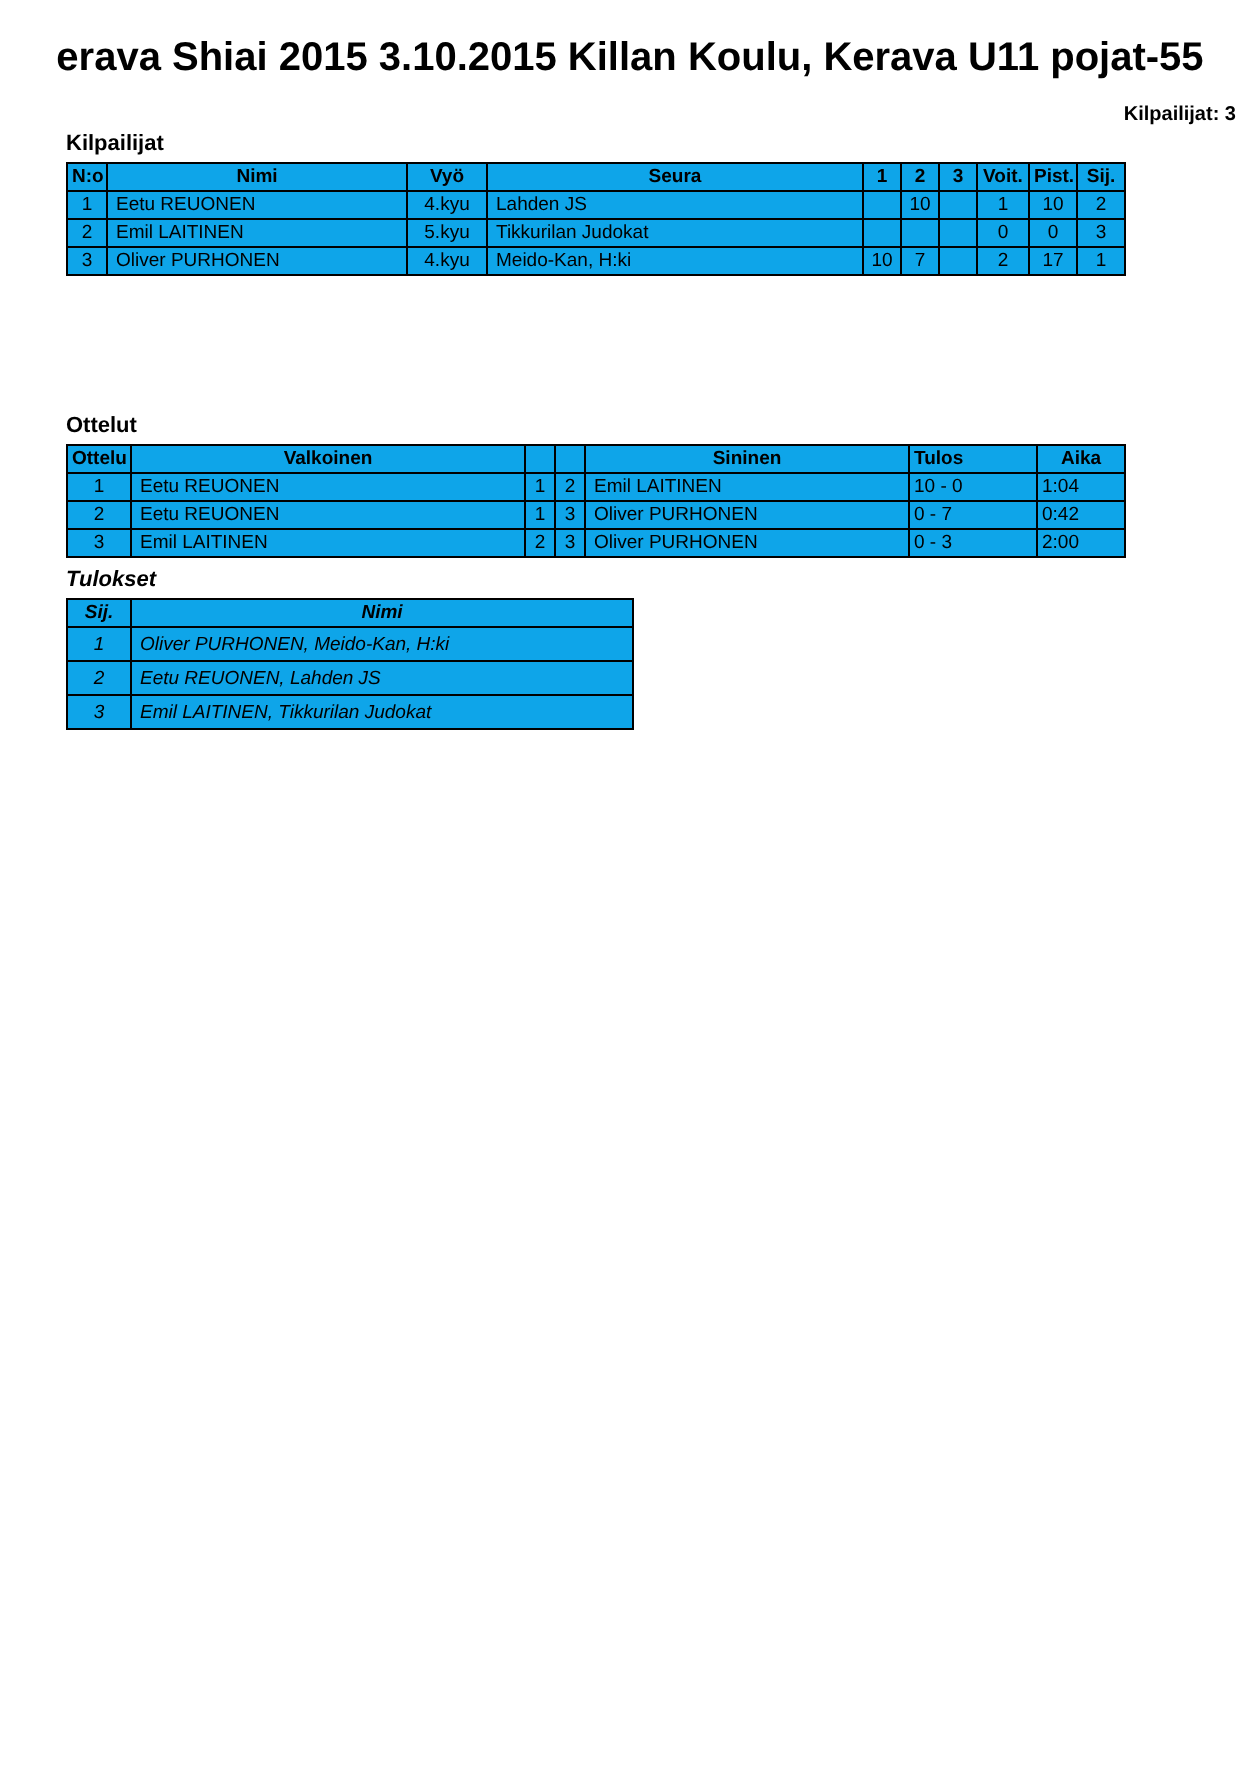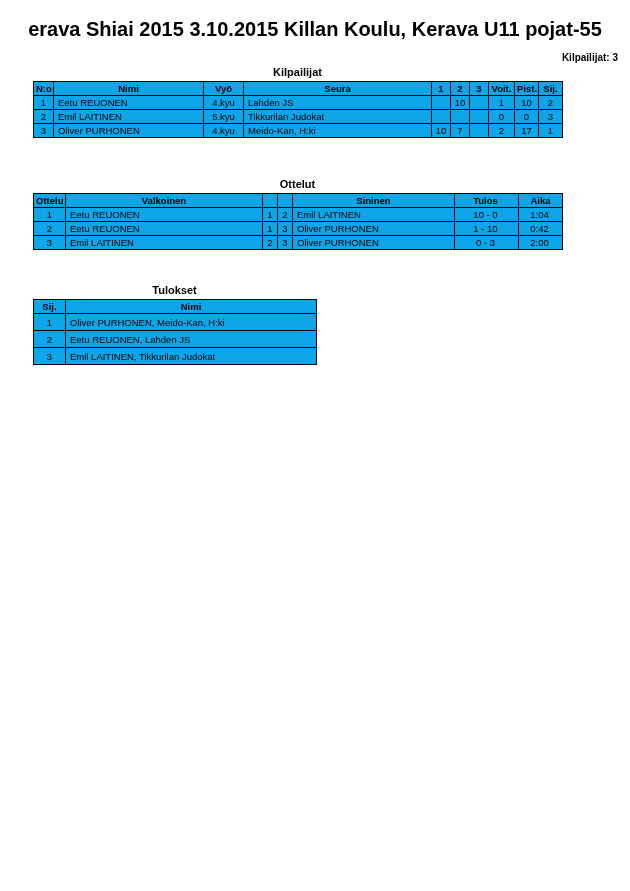--- a/index.html
+++ b/index.html
@@ -35,21 +35,20 @@
     width: 618px;
     text-align: right;
     font-size: 10px;
     font-weight: bold;
   }
 
   
   .section-caption {
     font-size: 11px;
     font-weight: bold;
-    text-align: center;
   }
 
   
   table {
     border-collapse: collapse;
     table-layout: fixed;
     background: #0ea5e9;
   }
   table td, table th {
     border: 1px solid #000000;
@@ -60,48 +59,49 @@
     box-sizing: border-box;
     overflow: hidden;
     white-space: nowrap;
   }
   table th {
     font-weight: bold;
     text-align: center;
   }
   .c { text-align: center; }
   .l { text-align: left; padding-left: 4px; }
-  .r { text-align: center; padding-right: 4px; margin-left: 12px; }
+  .r { text-align: left; padding-right: 4px; margin-left: 12px; }
 
   
   #kilpailijat-block {
     position: absolute;
     top: 66px;
     left: 33px;
     width: 529px;
   }
   #kilpailijat-block .section-caption { margin-bottom: 3px; }
   #kilpailijat-table { width: 529px; }
 
   
   #ottelut-block {
     position: absolute;
     top: 178px;
     left: 33px;
     width: 529px;
   }
-  #ottelut-block .section-caption { margin-bottom: 3px; }
+  #ottelut-block .section-caption { margin-bottom: 3px; margin-top: 29px; }
   #ottelut-table { width: 529px; }
 
   
   #tulokset-block {
     position: absolute;
     top: 284px;
     left: 33px;
     width: 283px;
+    font-style: italic;
   }
   #tulokset-block .section-caption { margin-bottom: 3px; }
   #tulokset-table { width: 283px; }
   #tulokset-table td { height: 17px; }
 </style>
 </head>
 <body>
 
 <div class="doc-title">erava Shiai 2015  3.10.2015  Killan Koulu, Kerava   U11 pojat-55</div>
 <div class="participant-count">Kilpailijat: 3</div>
@@ -208,21 +208,21 @@
         <td class="l">Emil LAITINEN</td>
         <td class="r">10 - 0</td>
         <td class="r">1:04</td>
       </tr>
       <tr>
         <td class="c">2</td>
         <td class="l">Eetu  REUONEN</td>
         <td class="c">1</td>
         <td class="c">3</td>
         <td class="l">Oliver PURHONEN</td>
-        <td class="r">1 - 10</td>
+        <td class="r">0 - 7</td>
         <td class="r">0:42</td>
       </tr>
       <tr>
         <td class="c">3</td>
         <td class="l">Emil LAITINEN</td>
         <td class="c">2</td>
         <td class="c">3</td>
         <td class="l">Oliver PURHONEN</td>
         <td class="r">0 - 3</td>
         <td class="r">2:00</td>

